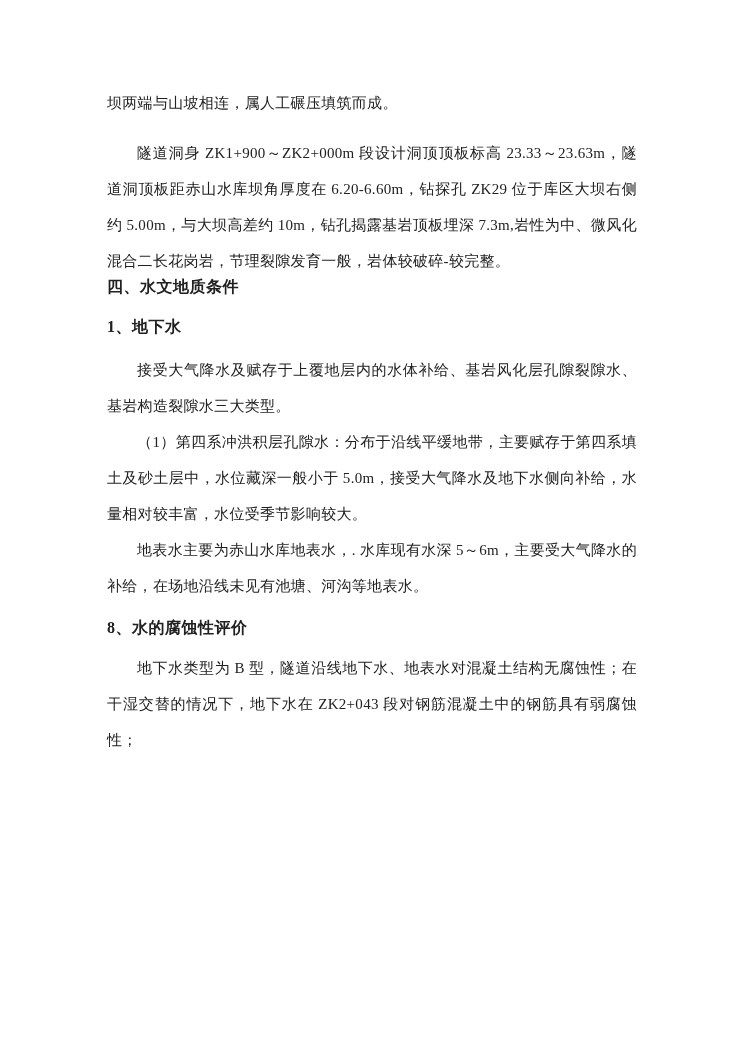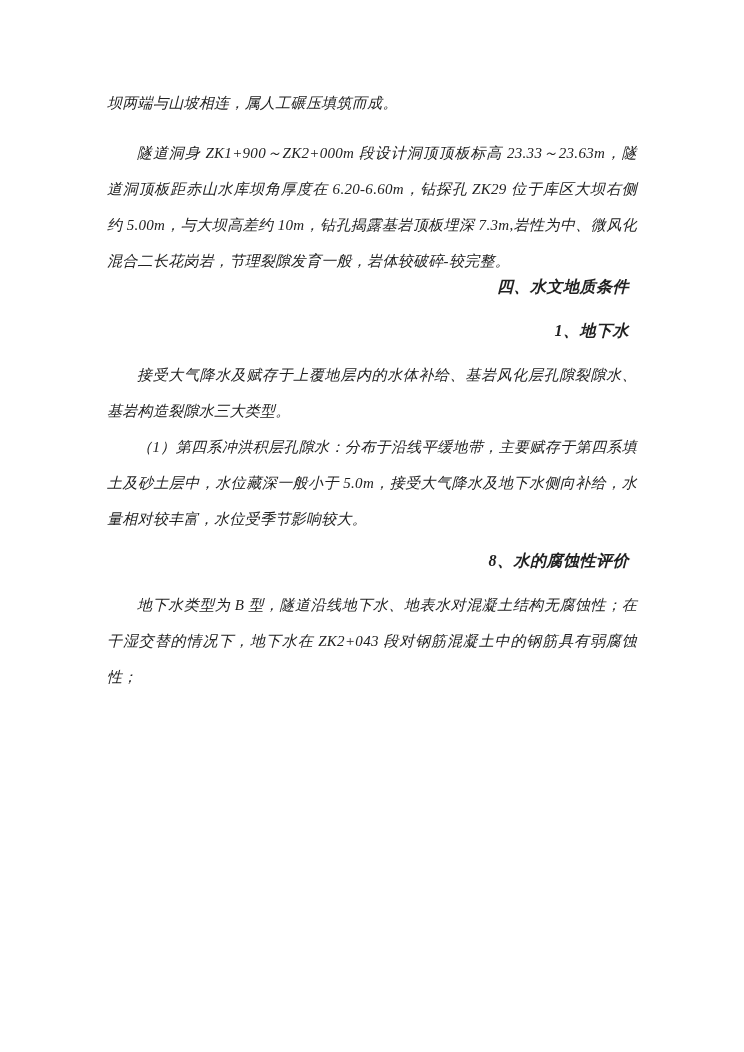--- a/index.html
+++ b/index.html
@@ -10,38 +10,37 @@
   body {
     width: 744px;
     height: 1052px;
     overflow: hidden;
     font-family: "Liberation Serif", "DejaVu Serif", serif;
     color: #212121;
   }
   .page {
     width: 530px;
     padding: 85px 63px 0 107px;
-    font-style: italic;
   }
   .para {
     margin: 0;
     font-size: 15px;
     line-height: 36px;
     text-align: justify;
     letter-spacing: 0.3px;
   }
   .para.indent {
     text-indent: 2em;
   }
   .heading {
-    margin: 8px;
+    margin: 0;
     font-size: 16px;
     line-height: 36px;
     font-weight: bold;
-    text-align: right;
+    text-align: left;
     letter-spacing: 0.5px;
   }
 </style>
 </head>
 <body>
 
 <div class="page">
 
   <p class="para">坝两端与山坡相连，属人工碾压填筑而成。</p>
 
@@ -51,18 +50,19 @@
 
   <h3 class="heading" style="margin-top:4px">1、地下水</h3>
 
   <p class="para indent" style="margin-top:7px">接受大气降水及赋存于上覆地层内的水体补给、基岩风化层孔隙裂隙水、基岩构造裂隙水三大类型。</p>
 
   <p class="para indent">（1）第四系冲洪积层孔隙水：分布于沿线平缓地带，主要赋存于第四系填土及砂土层中，水位藏深一般小于 5.0m，接受大气降水及地下水侧向补给，水量相对较丰富，水位受季节影响较大。</p>
 
 
 
 
+  <p class="para indent">地表水主要为赤山水库地表水，. 水库现有水深 5～6m，主要受大气降水的补给，在场地沿线未见有池塘、河沟等地表水。</p>
 
   <h3 class="heading" style="margin-top:6px">8、水的腐蚀性评价</h3>
 
   <p class="para indent" style="margin-top:4px">地下水类型为 B 型，隧道沿线地下水、地表水对混凝土结构无腐蚀性；在干湿交替的情况下，地下水在 ZK2+043 段对钢筋混凝土中的钢筋具有弱腐蚀性；</p>
 
 </div>
 
 </body></html>

